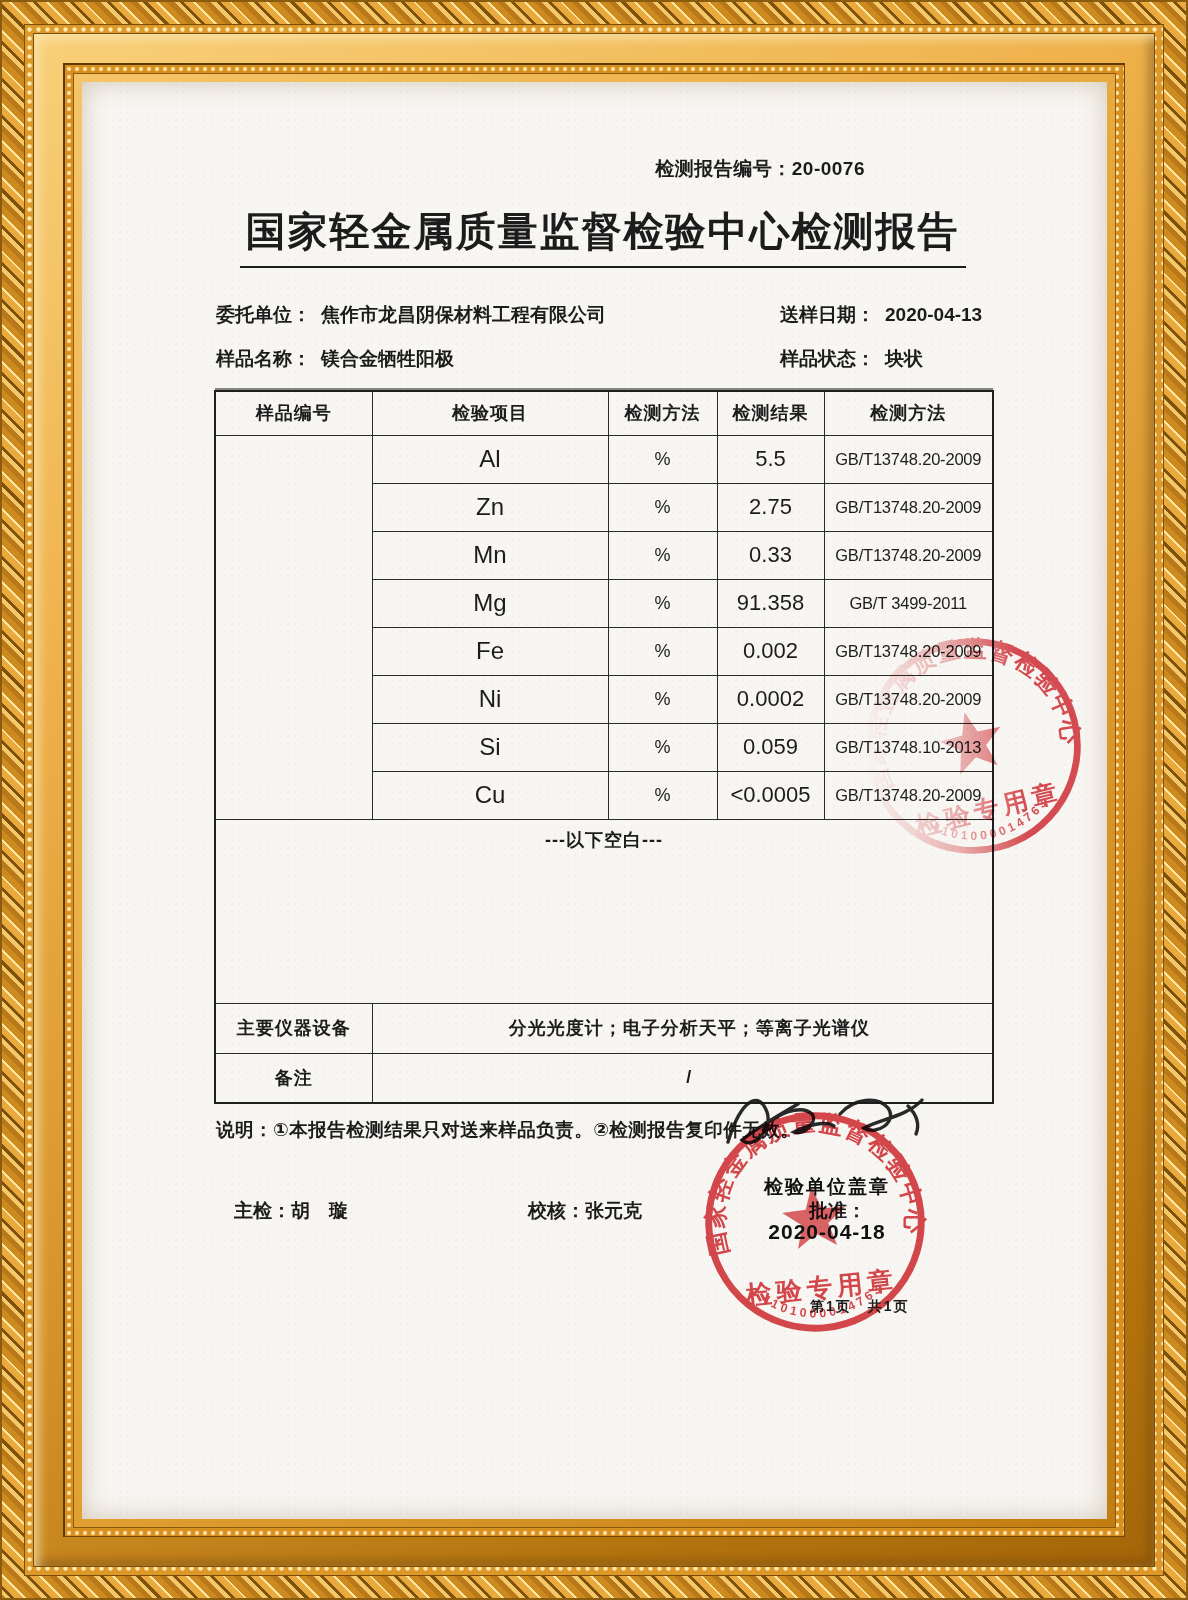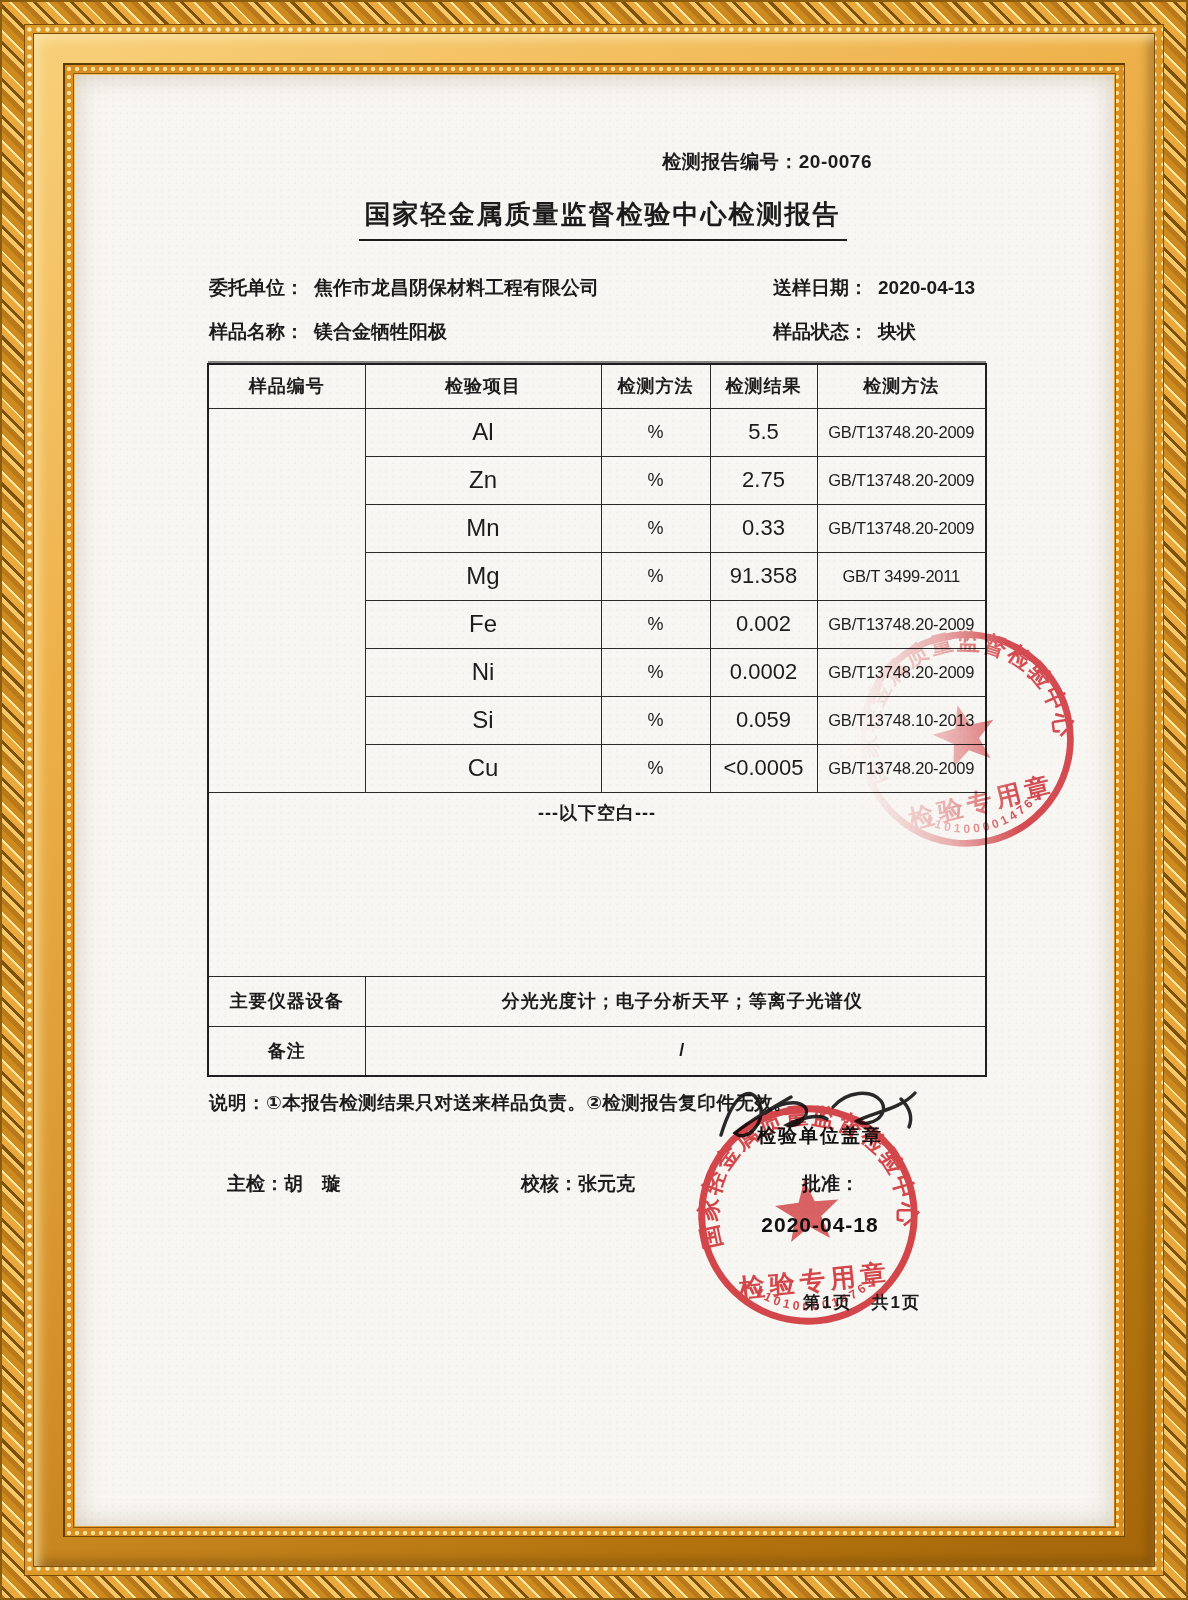--- a/index.html
+++ b/index.html
@@ -33,42 +33,42 @@
   }
   .bead2{
     padding:8px;
     background-color:#d99021;
     background-image: radial-gradient(circle, #ffe2a0 0 1.5px, rgba(0,0,0,0) 2.6px);
     background-size:8px 8px;
     border-top:2px solid #5d3b05; border-left:2px solid #5d3b05;
     border-right:1px solid #714708; border-bottom:1px solid #714708;
   }
   .lip{
-    padding:2px;
+    padding:9px;
     background: linear-gradient(135deg,#f6c468 0%, #e3a233 55%, #c27c12 100%);
     box-shadow: inset 0 0 0 1px #8a5a0c;
   }
 
   
   .paper{
     position:relative; width:100%; height:100%;
     background-color:#f8f6f2;
     background-image: radial-gradient(rgba(110,100,90,.05) 1px, rgba(0,0,0,0) 1px);
     background-size:7px 7px;
     box-shadow: inset 0 0 26px rgba(110,80,30,.28);
     padding:74px 96px 0 112px;
     overflow:hidden;
   }
 
   .report-no{ text-align:right; padding-right:146px; font-size:19px; font-weight:600; letter-spacing:.5px; }
   .report-no .num{ font-weight:700; }
 
   .title-wrap{ text-align:center; margin-top:22px; }
   .title{
-    display:inline-block; font-size:26px; font-weight:700; letter-spacing:2px;
+    display:inline-block; font-size:40px; font-weight:700; letter-spacing:2px;
     border-bottom:2px solid #1c1c1c; padding:0 6px 7px;
   }
 
   .meta{ margin-top:34px; margin-left:22px; font-size:19px; }
   .meta-row{ display:flex; margin-bottom:18px; }
   .meta-field{ display:flex; align-items:baseline; }
   .meta-field .lbl{ font-weight:700; white-space:nowrap; }
   .meta-field .val{ font-weight:700; margin-left:10px; white-space:nowrap; }
   .mf-left{ width:468px; flex:none; }
   .mf-right{ margin-left:96px; }
@@ -90,33 +90,33 @@
   td.foot-label{ font-size:18px; font-weight:600; letter-spacing:1px; }
   td.foot-value{ text-align:left; padding-left:14px; font-size:18px; font-weight:600; letter-spacing:1px; }
 
   .note-line{ margin-top:13px; margin-left:22px; font-size:18.5px; font-weight:600; letter-spacing:.5px; }
 
   .sig-row{ display:flex; margin-top:56px; margin-left:40px; font-size:19px; font-weight:600;gap:12px; }
   .sig-item{ white-space:nowrap; }
   .sig-check{ margin-left:168px; }
   .sig-approve{ margin-left:155px; position:relative; }
 
-  .page-footer{ position:absolute; left:728px; top:1216px; font-size:17px; font-weight:700; letter-spacing:2px; }
+  .page-footer{ position:absolute; left:728px; top:1216px; font-size:14px; font-weight:700; letter-spacing:2px; }
 
   
   .stamp{ position:absolute; mix-blend-mode:multiply; pointer-events:none; }
   .stamp-right{
     left:775px; top:548px; width:232px; height:232px;
     transform:rotate(-14deg); opacity:.92;
     -webkit-mask-image:linear-gradient(100deg, rgba(0,0,0,0) 10%, rgba(0,0,0,.4) 42%, rgba(0,0,0,.95) 68%);
     mask-image:linear-gradient(100deg, rgba(0,0,0,0) 10%, rgba(0,0,0,.4) 42%, rgba(0,0,0,.95) 68%);
   }
   .stamp-bottom{ left:615px; top:1022px; width:236px; height:236px; transform:rotate(-6deg); opacity:.9; }
 
-  .seal-black-label{ position:absolute; left:643px; top:1048px; width:204px; text-align:center;
+  .seal-black-label{ position:absolute; left:643px; top:1092px; width:204px; text-align:center;
     font-size:19px; font-weight:600; letter-spacing:2px; color:#111; }
   .seal-black-date{ position:absolute; left:643px; top:1138px; width:204px; text-align:center;
     font-size:21px; font-weight:700; letter-spacing:1px; color:#111; }
 
   .signature-svg{ position:absolute; left:630px; top:998px; width:235px; height:92px; pointer-events:none; }
 </style>
 </head>
 <body>
 
 <svg width="0" height="0" style="position:absolute" aria-hidden="true">

